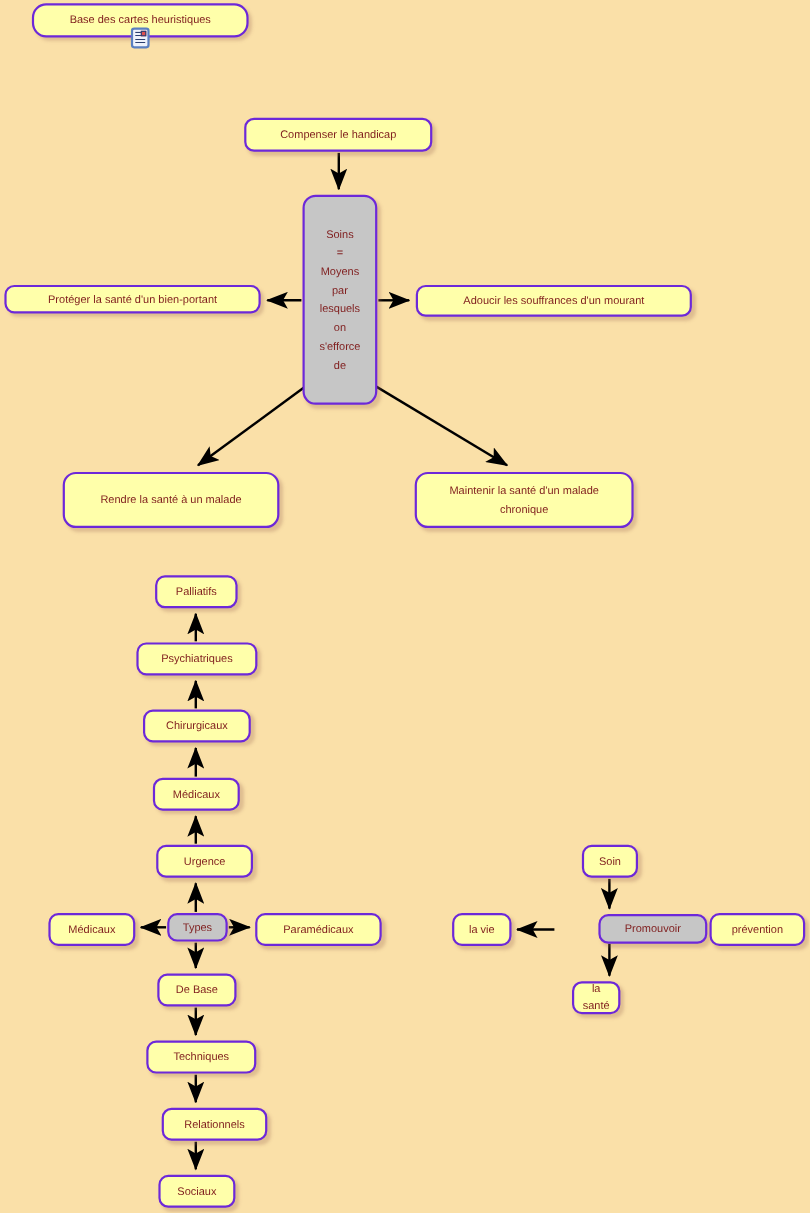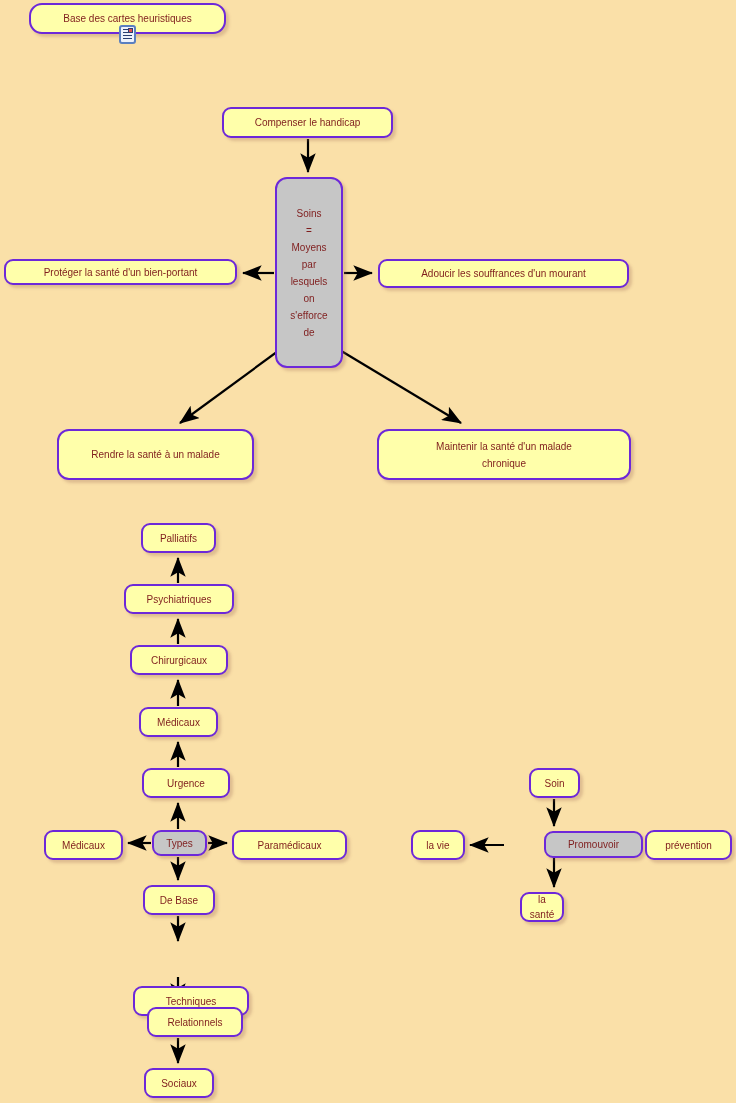--- a/index.html
+++ b/index.html
@@ -139,32 +139,32 @@
 =
 Moyens
 par
 lesquels
 on
 s'efforce
 de</span></div>
       <div class="node" style="left: 4px; top: 259px; width: 233px; height: 26px;"><span class="node-label">Protéger la santé d'un bien-portant</span></div>
       <div class="node" style="left: 378px; top: 259px; width: 251px; height: 29px; align-items: center;"><span class="node-label">Adoucir les souffrances d'un mourant</span></div>
       <div class="node tall" style="left: 57px; top: 429px; width: 197px; height: 51px;"><span class="node-label">Rendre la santé à un malade</span></div>
-      <div class="node tall" style="left: 377px; top: 429px; width: 254px; height: 51px; justify-content: center;"><span class="node-label">Maintenir la santé d'un malade
+      <div class="node tall" style="left: 377px; top: 429px; width: 199px; height: 51px; justify-content: center;"><span class="node-label">Maintenir la santé d'un malade
 chronique</span></div>
       <div class="node" style="left: 141px; top: 523px; width: 75px; height: 30px;"><span class="node-label">Palliatifs</span></div>
       <div class="node" style="left: 124px; top: 584px; width: 110px; height: 30px;"><span class="node-label">Psychiatriques</span></div>
       <div class="node" style="left: 130px; top: 645px; width: 98px; height: 30px;"><span class="node-label">Chirurgicaux</span></div>
       <div class="node" style="left: 139px; top: 707px; width: 79px; height: 30px;"><span class="node-label">Médicaux</span></div>
       <div class="node" style="left: 142px; top: 768px; width: 88px; height: 30px;"><span class="node-label">Urgence</span></div>
       <div class="node gray" style="left: 152px; top: 830px; width: 55px; height: 26px;"><span class="node-label">Types</span></div>
       <div class="node" style="left: 44px; top: 830px; width: 79px; height: 30px;"><span class="node-label">Médicaux</span></div>
       <div class="node" style="left: 232px; top: 830px; width: 115px; height: 30px;"><span class="node-label">Paramédicaux</span></div>
       <div class="node" style="left: 143px; top: 885px; width: 72px; height: 30px;"><span class="node-label">De Base</span></div>
-      <div class="node" style="left: 133px; top: 986px; width: 116px; height: 30px;"><span class="node-label">Techniques</span></div>
+      <div class="node" style="left: 133px; top: 946px; width: 100px; height: 30px;"><span class="node-label">Techniques</span></div>
       <div class="node" style="left: 131px; top: 1007px; width: 96px; height: 30px; margin-left: 16px;"><span class="node-label">Relationnels</span></div>
       <div class="node" style="left: 144px; top: 1068px; width: 70px; height: 30px;"><span class="node-label">Sociaux</span></div>
       <div class="node" style="left: 529px; top: 768px; width: 51px; height: 30px;"><span class="node-label">Soin</span></div>
       <div class="node gray" style="left: 505px; top: 831px; width: 99px; height: 27px; margin-left: 39px;"><span class="node-label">Promouvoir</span></div>
       <div class="node" style="left: 411px; top: 830px; width: 54px; height: 30px;"><span class="node-label">la vie</span></div>
       <div class="node" style="left: 645px; top: 830px; width: 87px; height: 30px;"><span class="node-label">prévention</span></div>
       <div class="node" style="left: 520px; top: 892px; width: 44px; height: 30px; text-align: center;"><span class="node-label">la santé</span></div>
     </div>
 
 </div>

